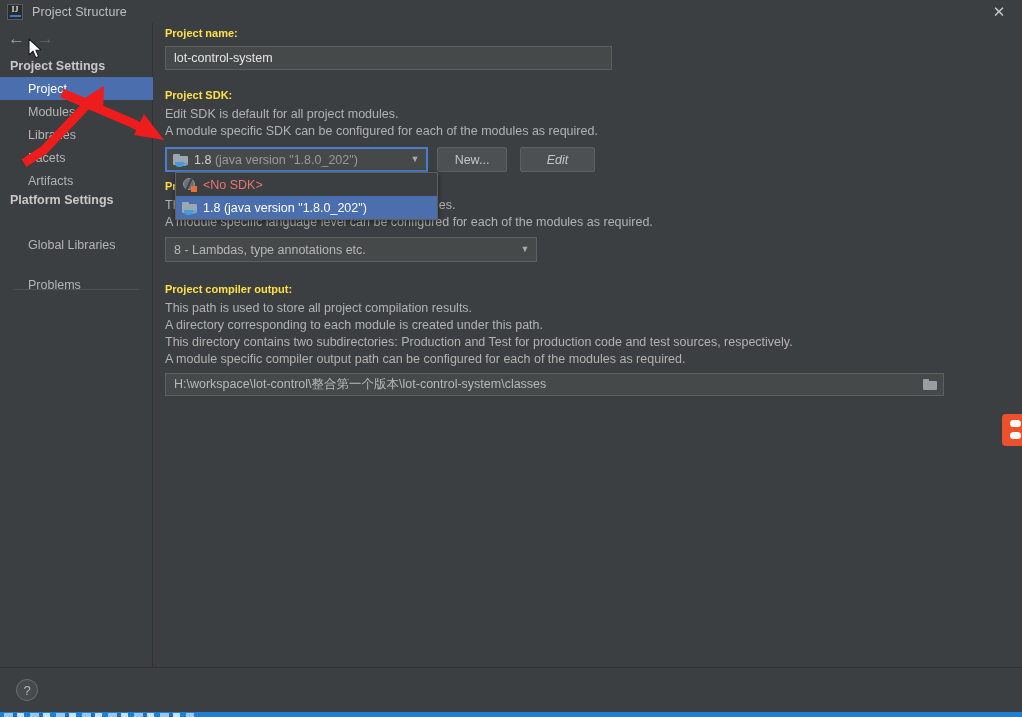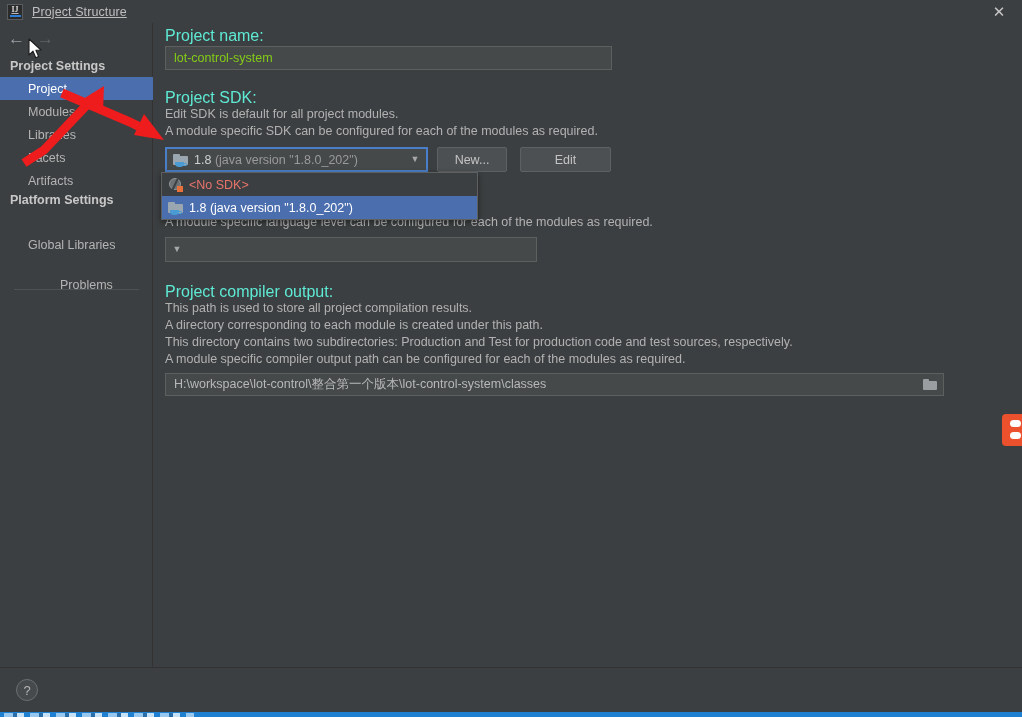--- a/index.html
+++ b/index.html
@@ -17,21 +17,21 @@
     height: 717px;
     background: #3c3f41;
     color: #bbbbbb;
   }
 
   
   .titlebar {
     position: absolute; top: 0; left: 0;
     width: 1022px; height: 23px;
     background: #3c3f41;
-    display: flex; align-items: center; text-decoration: underline;
+    display: flex; align-items: center;
   }
   .ij-logo {
     width: 16px; height: 16px;
     margin-left: 7px;
     background: #2b2b2b;
     border: 1px solid #5a5d5f;
     position: relative;
     display: flex; align-items: center; justify-content: center;
   }
   .ij-logo .ij-text {
@@ -102,34 +102,34 @@
 
   
   .content {
     position: absolute; left: 154px; top: 23px;
     width: 868px; height: 644px;
     background: #3c3f41;
   }
 
   .lbl-bold {
     position: absolute;
-    font-size: 16px; font-weight: normal; color: #5eead4;
+    font-size: 11px; font-weight: bold; color: #fde047;
     white-space: nowrap;
   }
   .lbl-norm {
     position: absolute;
     font-size: 12.5px; color: #b2b2b2;
     white-space: nowrap;
   }
 
   .textfield {
     position: absolute;
     background: #45494a;
     border: 1px solid #5e6060;
-    color: #84cc16;
+    color: #e5e5e5;
     font-size: 12.5px;
     display: flex; align-items: center;
     padding-left: 8px;
   }
 
   .pathfield {
     position: absolute;
     background: #45494a;
     border: 1px solid #5e6060;
     display: flex; align-items: center;
@@ -348,21 +348,21 @@
     </div>
 
     <div class="nav-group-title" style="top:170px;">Platform Settings</div>
 
     <div class="nav-item" style="top:210px;">
       <span>Global Libraries</span>
     </div>
 
     <div class="nav-sep"></div>
 
-    <div class="nav-item" style="top:250px;margin-left:32px;">
+    <div class="nav-item" style="top:250px;">
       <span>Problems</span>
     </div>
   </div>
 
   <div class="content">
 
     <div class="lbl-bold" style="left:11px; top:4px;">Project name:</div>
     <div class="textfield" style="left:11px; top:23px; width:447px; height:24px;">
       <span>lot-control-system</span>
     </div>
@@ -379,47 +379,48 @@
           <span class="cup-h"></span>
       </span>
       <span class="cb-label">
         <span style="color:#cfcfcf;">1.8</span>
         <span style="color:#9a9a9a;">(java version "1.8.0_202")</span>
       </span>
       <span class="cb-arrow">▼</span>
     </div>
 
     <div class="btn" style="left:283px; top:124px; width:70px; height:25px;">New...</div>
-    <div class="btn" style="left:366px; top:124px; width:91px; height:25px;">Edit</div>
+    <div class="btn" style="left:366px; top:124px; width:75px; height:25px;font-style:italic;">Edit</div>
 
     <div class="lbl-bold" style="left:11px; top:157px;">Project language level:</div>
     <div class="lbl-norm" style="left:11px; top:175px;">This language level is default for all project modules.</div>
     <div class="lbl-norm" style="left:11px; top:192px;">A module specific language level can be configured for each of the modules as required.</div>
 
     <div class="combo" style="left:11px; top:214px; width:372px; height:25px;">
+      <span class="cb-label" style="padding-left:8px;">8 - Lambdas, type annotations etc.</span>
       <span class="cb-arrow">▼</span>
     </div>
 
     <div class="lbl-bold" style="left:11px; top:260px;">Project compiler output:</div>
     <div class="lbl-norm" style="left:11px; top:278px;">This path is used to store all project compilation results.</div>
     <div class="lbl-norm" style="left:11px; top:295px;">A directory corresponding to each module is created under this path.</div>
     <div class="lbl-norm" style="left:11px; top:312px;">This directory contains two subdirectories: Production and Test for production code and test sources, respectively.</div>
     <div class="lbl-norm" style="left:11px; top:329px;">A module specific compiler output path can be configured for each of the modules as required.</div>
 
     <div class="pathfield" style="left:11px; top:350px; width:779px; height:23px;">
       <span class="pf-text">H:\workspace\lot-control\整合第一个版本\lot-control-system\classes</span>
       <span class="pf-browse">
         <span class="folder-ic" style="width:14px;height:12px;color:#9a9ea0;">
           <span class="tab"></span>
             <span class="body"></span>
         </span>
       </span>
     </div>
 
-    <div class="dropdown" style="left:7px; top:149px; width:317px;">
+    <div class="dropdown" style="left:21px; top:149px; width:263px;">
       <div class="dd-item danger">
         <span class="nosdk-icon">
           <span class="globe"></span>
             <span class="badge"></span>
         </span>
         <span>&lt;No SDK&gt;</span>
       </div>
       <div class="dd-item highlighted">
         <span class="sdk-icon">
           <span class="f-tab"></span>

